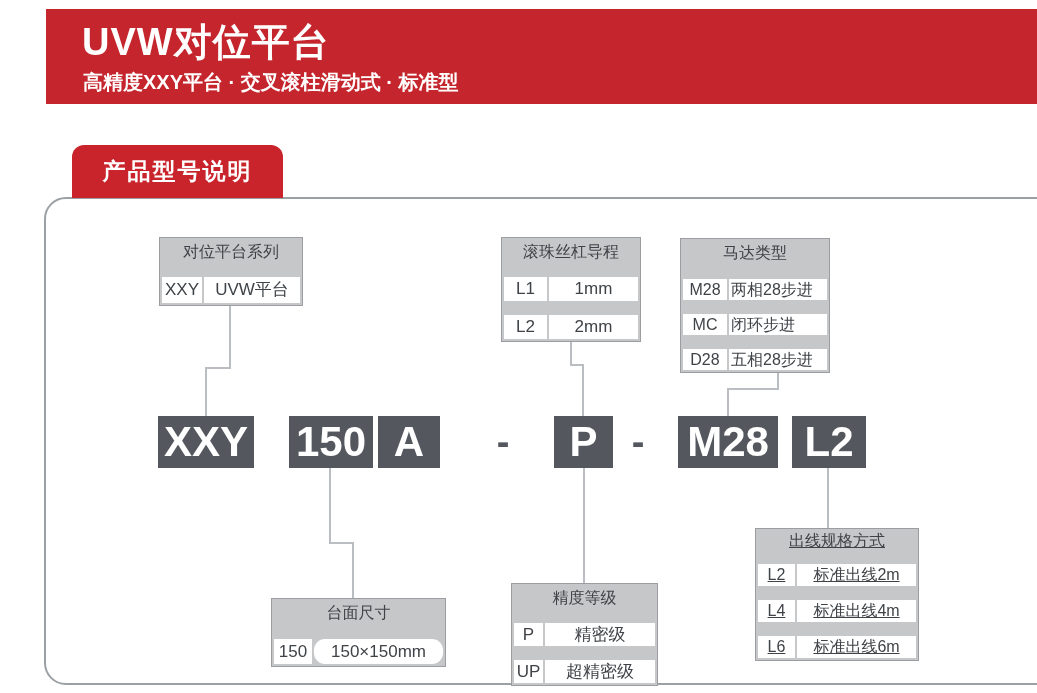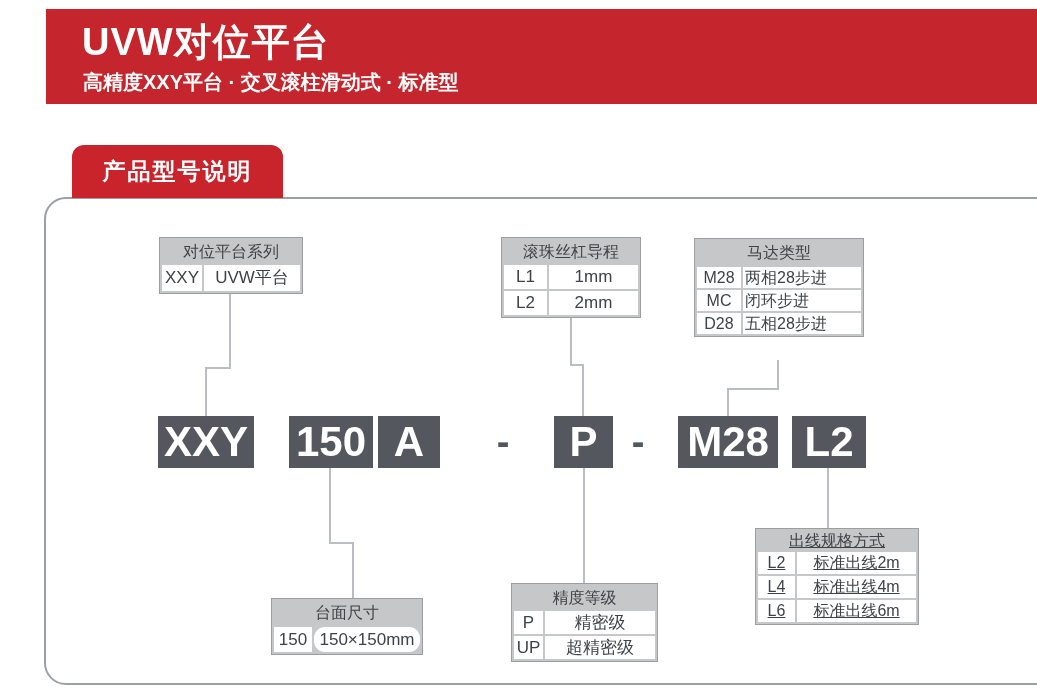--- a/index.html
+++ b/index.html
@@ -13,31 +13,31 @@
   .banner-sub{position:absolute;left:37px;top:60px;color:#ffffff;font-size:20px;font-weight:bold;}
   
   .tab{position:absolute;left:36px;top:145px;width:211px;height:53px;background:#c9242b;
        border-radius:12px 12px 0 0;display:flex;align-items:center;justify-content:center;z-index:3;}
   .tab span{color:#ffffff;font-size:23px;font-weight:bold;letter-spacing:2px;}
   
   .panel{position:absolute;left:8px;top:197px;width:1019px;height:488px;background:#ffffff;
          border:2px solid #9aa0a4;border-radius:22px;box-sizing:border-box;z-index:1;}
   
   .dtable{position:absolute;z-index:2;background:#c6c7c9;border:1px solid #9b9da0;
-          box-sizing:border-box;display:flex;flex-direction:column;gap:2px;padding:2px;}
+          box-sizing:border-box;display:flex;flex-direction:column;gap:14px;padding:2px;}
   .thead{background:#c6c7c9;text-align:center;font-size:16px;color:#3f4347;}
   .trow{display:flex;gap:2px;}
   .tcode{background:#ffffff;text-align:center;font-size:17px;color:#3f4347;flex:0 0 auto;}
   .tdesc{background:#ffffff;text-align:center;font-size:17px;color:#3f4347;flex:1 1 auto;}
   .tdesc.left{text-align:left;padding-left:2px;}
   
   .t1{left:123px;top:237px;width:144px;}  .t1 .thead{line-height:23px;} .t1 .tcode{width:40px;line-height:26px;} .t1 .tdesc{line-height:26px;}
   .t2{left:465px;top:237px;width:140px;}  .t2 .thead{line-height:23px;} .t2 .tcode{width:43px;line-height:24px;} .t2 .tdesc{line-height:24px;}
-  .t3{left:658px;top:238px;width:170px;}  .t3 .thead{line-height:24px;} .t3 .tcode{width:44px;line-height:21px;} .t3 .tdesc{line-height:21px;font-size:16px;} .t3 .tcode{font-size:16px;}
-  .t4{left:235px;top:598px;width:152px;}  .t4 .thead{line-height:24px;} .t4 .tcode{width:38px;line-height:25px;} .t4 .tdesc{line-height:25px;border-radius:11px;}
+  .t3{left:644px;top:238px;width:150px;}  .t3 .thead{line-height:24px;} .t3 .tcode{width:44px;line-height:21px;} .t3 .tdesc{line-height:21px;font-size:16px;} .t3 .tcode{font-size:16px;}
+  .t4{left:235px;top:598px;width:175px;}  .t4 .thead{line-height:24px;} .t4 .tcode{width:38px;line-height:25px;} .t4 .tdesc{line-height:25px;border-radius:11px;}
   .t5{left:475px;top:583px;width:147px;}  .t5 .thead{line-height:23px;} .t5 .tcode{width:29px;line-height:23px;} .t5 .tdesc{line-height:23px;}
   .t6{left:719px;top:528px;width:164px;text-decoration:underline;}  .t6 .thead{line-height:19px;} .t6 .tcode{width:37px;line-height:22px;font-size:16px;} .t6 .tdesc{line-height:22px;font-size:16px;}
   
   .mbox{position:absolute;top:416px;height:52px;background:#54585e;color:#ffffff;z-index:2;
         display:flex;align-items:center;justify-content:center;font-size:42px;font-weight:bold;}
   .b-series{left:122px;width:96px;}
   .b-size{left:253px;width:84px;}
   .b-variant{left:342px;width:62px;}
   .b-precision{left:518px;width:59px;}
   .b-motor{left:642px;width:100px;}

